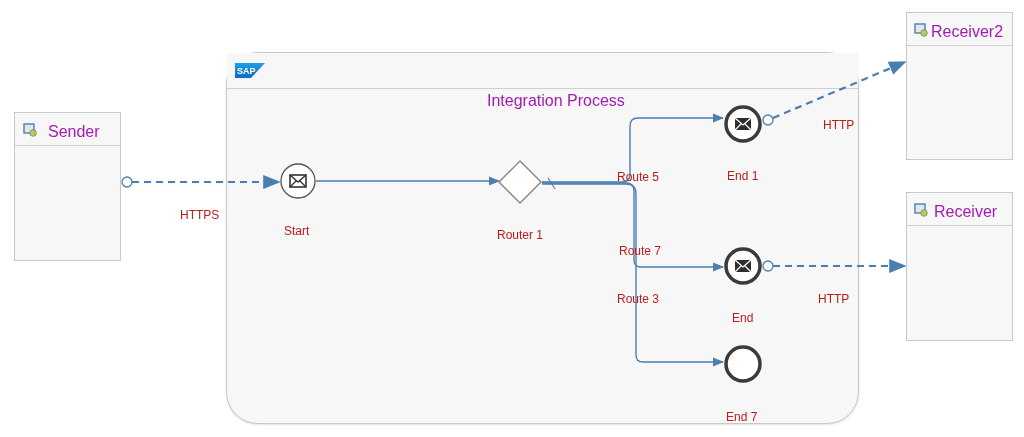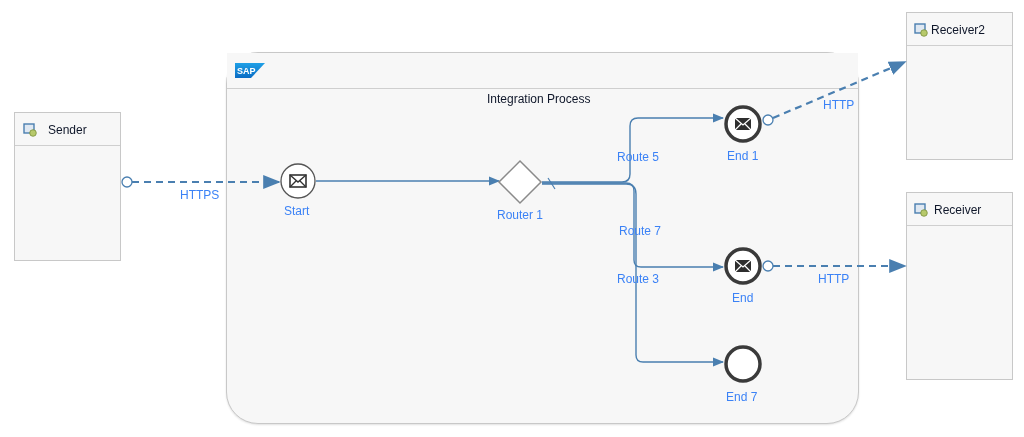--- a/index.html
+++ b/index.html
@@ -1,28 +1,28 @@
 <!DOCTYPE html>
 <html><head>
 <meta charset="utf-8">
 <style>
   html, body { margin:0; padding:0; background:#ffffff; }
   body { width:1024px; height:437px; position:relative; overflow:hidden;
          font-family:"Liberation Sans", "DejaVu Sans", sans-serif; color:#333; }
   .pool { position:absolute; background:#f7f7f7; border:1px solid #c8c8c8; box-sizing:border-box; }
   .pool-head { position:absolute; left:0; right:0; top:0; height:32px; border-bottom:1px solid #cfcfcf; background:#f7f7f7; }
-  .pool-title { position:absolute; font-size:12px; color:#0f172a; }
+  .pool-title { position:absolute; font-size:16px; color:#a21caf; }
   .part-icon { position:absolute; width:14px; height:14px; }
   #process { left:226px; top:52px; width:633px; height:372px; box-shadow:0 1px 2px rgba(0,0,0,0.12);border-radius:32px; }
   #process .pool-head { height:35px; }
   #sender { left:14px; top:112px; width:107px; height:149px;padding-left:48px; }
   #receiver2 { left:906px; top:12px; width:107px; height:148px; }
-  #receiver { left:906px; top:192px; width:107px; height:188px; }
+  #receiver { left:906px; top:192px; width:107px; height:149px; }
   svg#flows { position:absolute; left:0; top:0; }
-  .lbl { position:absolute; font-size:12px; color:#3b82f6; white-space:nowrap; }
+  .lbl { position:absolute; font-size:12px; color:#b91c1c; white-space:nowrap;margin-top:20px; }
   .sap-logo { position:absolute; left:8px; top:10px; width:30px; height:15px; }
 </style>
 </head>
 <body>
 
 <div class="pool" id="process">
   <div class="pool-head">
     <svg class="sap-logo" viewBox="0 0 30 15">
       <defs>
           <linearGradient id="sapg" x1="0" y1="0" x2="0" y2="1">

